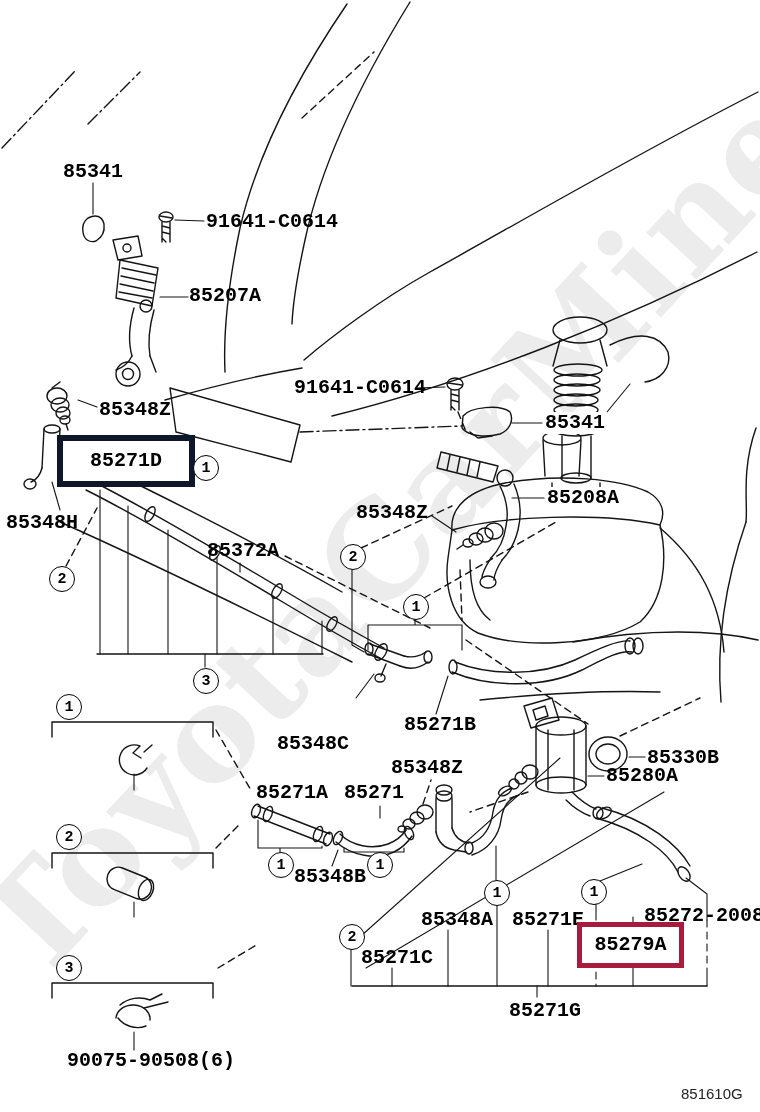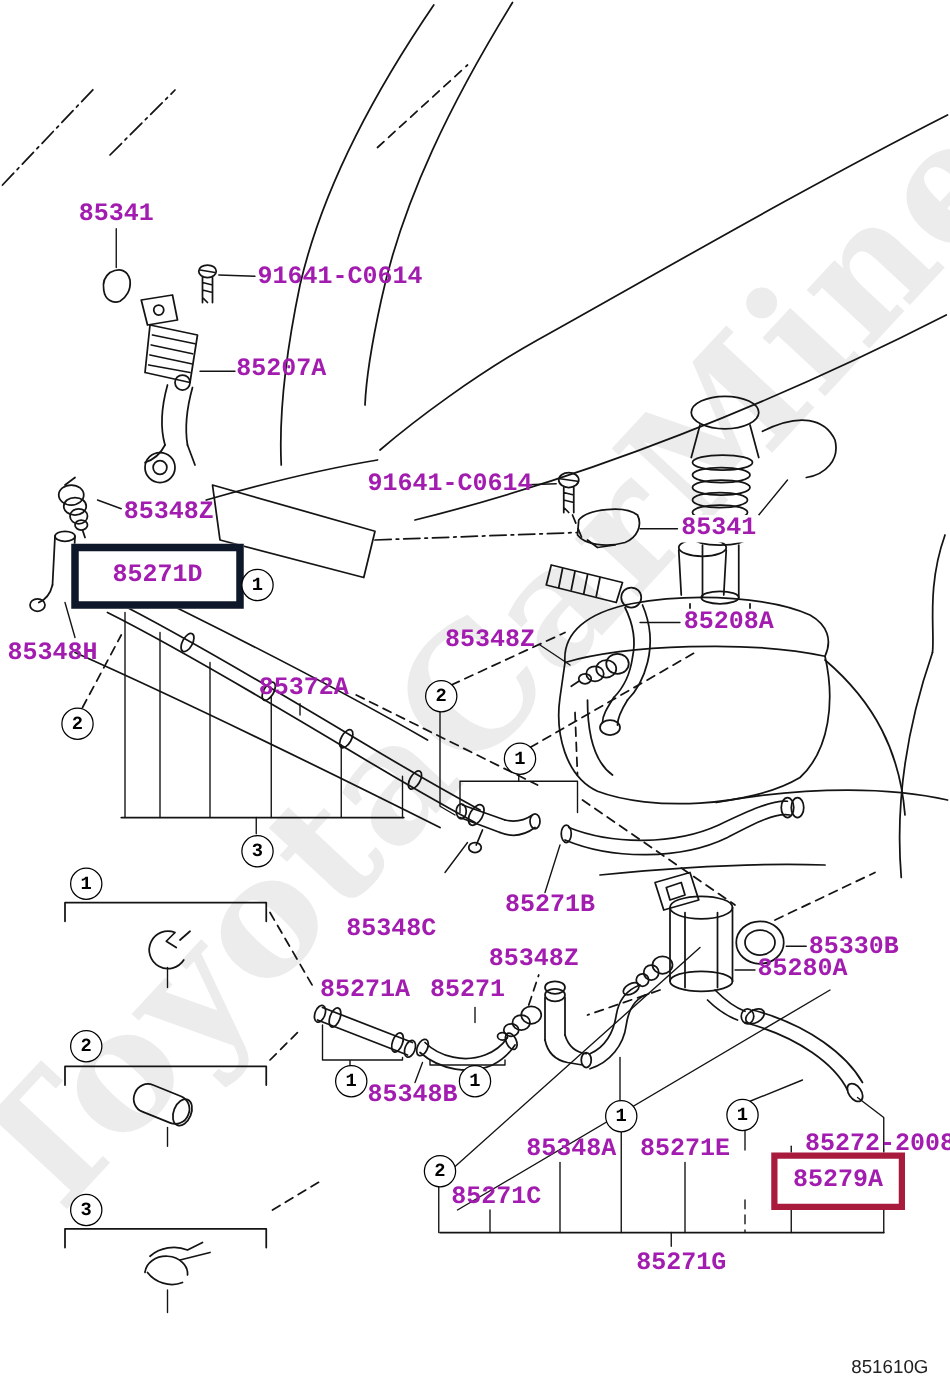--- a/index.html
+++ b/index.html
@@ -16,34 +16,34 @@
   }
   svg#art{position:absolute;left:0;top:0;z-index:1;}
   svg#art path,svg#art ellipse,svg#art circle,svg#art rect,svg#art line{
     stroke:#141414;fill:none;stroke-width:1.4;stroke-linecap:round;stroke-linejoin:round;
   }
   svg#art .dash{stroke-dasharray:7 5;}
   svg#art .dashdot{stroke-dasharray:13 4 2 4;}
   svg#art .thin{stroke-width:1.1;}
   .lbl{
     position:absolute;z-index:2;font-family:"Liberation Mono",monospace;
-    font-weight:bold;font-size:20px;line-height:22px;color:#a21caf;white-space:nowrap;
+    font-weight:bold;font-size:20px;line-height:22px;color:#000000;white-space:nowrap;
   }
   .lbl.bg{background:#fff;padding:0 2px;}
   .callout{
     position:absolute;z-index:2;width:24px;height:24px;border:1.6px solid #000;
     border-radius:50%;background:#fff;display:flex;align-items:center;justify-content:center;
     font-family:"Liberation Mono",monospace;font-weight:bold;font-size:15px;color:#000;
   }
   #box85271d{
     position:absolute;left:57px;top:435px;width:126px;height:40px;z-index:2;
     border:6px solid #0f172a;background:#fff;display:flex;align-items:center;justify-content:center;
   }
   #box85279a{
-    position:absolute;left:617px;top:922px;width:97px;height:36px;z-index:3;
+    position:absolute;left:577px;top:922px;width:97px;height:36px;z-index:3;
     border:5px solid #a81b3c;background:#fff;display:flex;align-items:center;justify-content:center;
   }
   #footercode{
     position:absolute;left:681px;top:1085px;z-index:2;
     font-family:"Liberation Sans",sans-serif;font-size:15px;color:#222;font-weight:normal;
   }
 </style>
 </head>
 <body>
 
@@ -353,20 +353,21 @@
   <div class="lbl" style="left:294px;top:866px;">85348B</div>
   <div class="lbl" style="left:421px;top:909px;">85348A</div>
   <div class="lbl" style="left:512px;top:909px;">85271E</div>
   <div class="lbl" style="left:644px;top:905px;">85272-20080</div>
   <div id="box85279a">
     <span class="lbl" style="position:static;">85279A</span>
   </div>
   <div class="lbl" style="left:361px;top:947px;">85271C</div>
   <div class="lbl" style="left:509px;top:1000px;">85271G</div>
 
+  <div class="lbl" style="left:67px;top:1050px;">90075-90508(6)</div>
 
   <div class="callout" style="left:193px;top:455px;">1</div>
   <div class="callout" style="left:49px;top:566px;">2</div>
   <div class="callout" style="left:340px;top:544px;">2</div>
   <div class="callout" style="left:403px;top:594px;">1</div>
   <div class="callout" style="left:193px;top:668px;">3</div>
   <div class="callout" style="left:56px;top:694px;">1</div>
   <div class="callout" style="left:56px;top:824px;">2</div>
   <div class="callout" style="left:56px;top:955px;">3</div>
   <div class="callout" style="left:268px;top:852px;">1</div>

